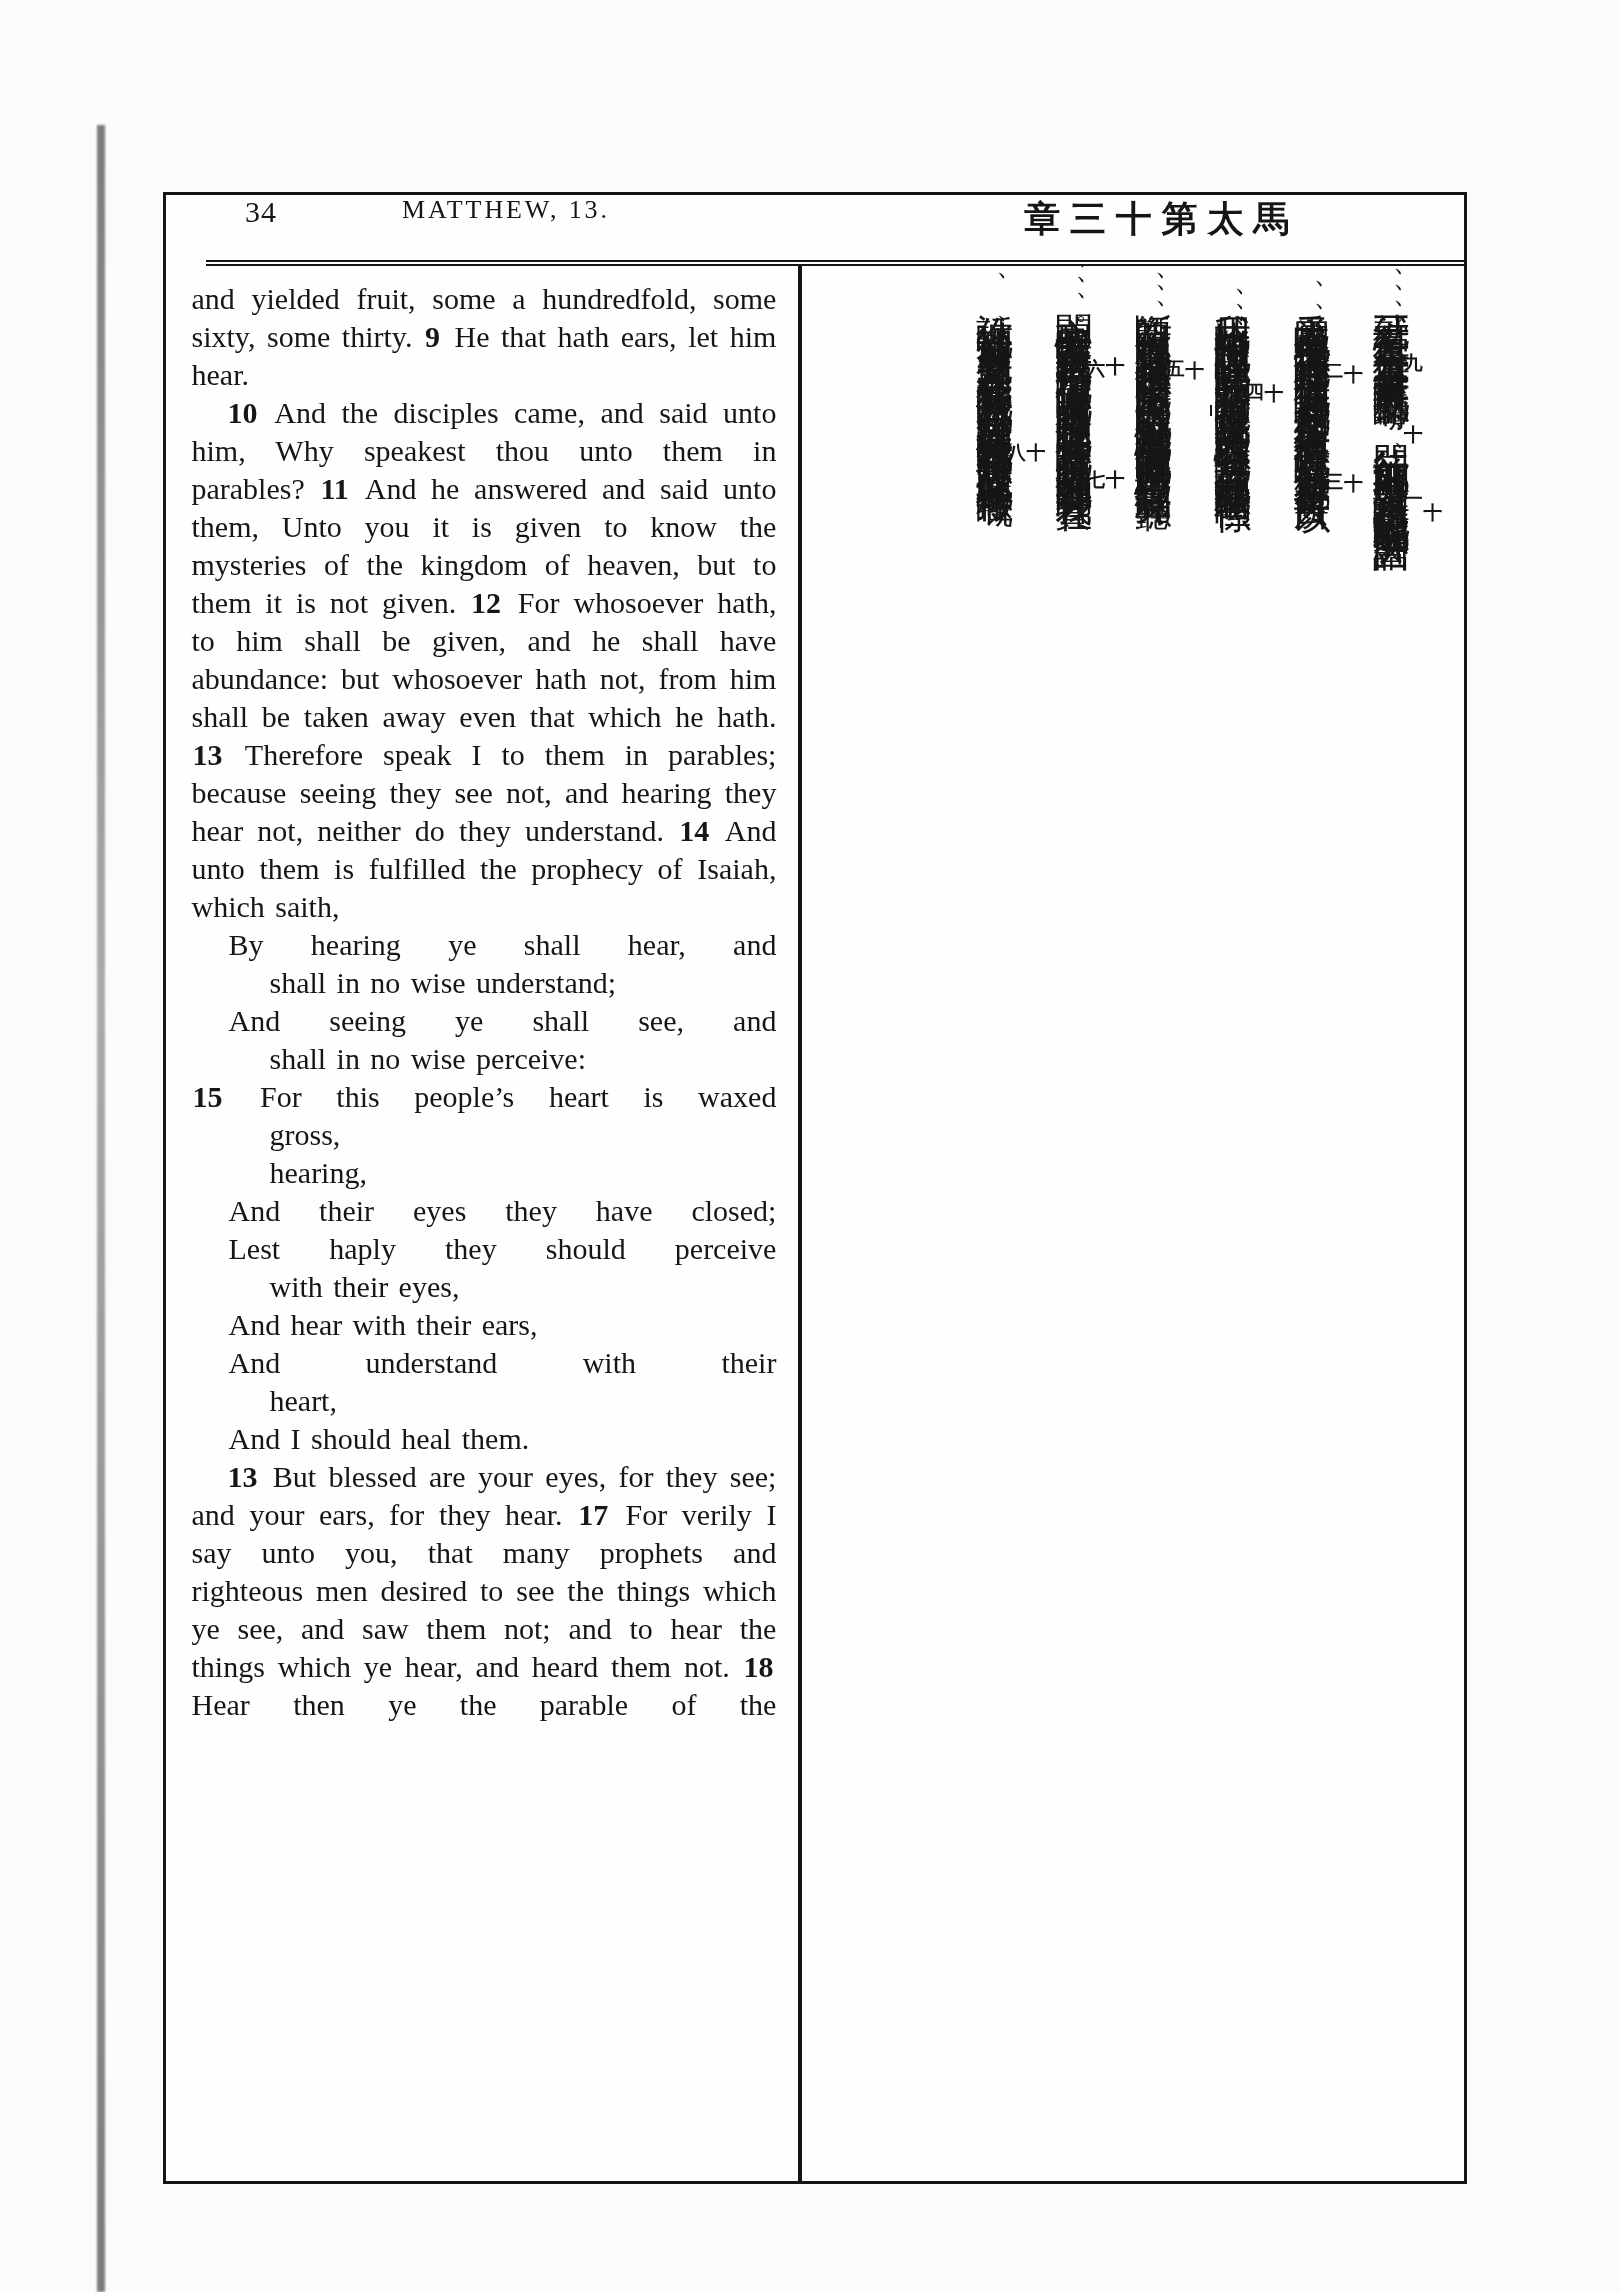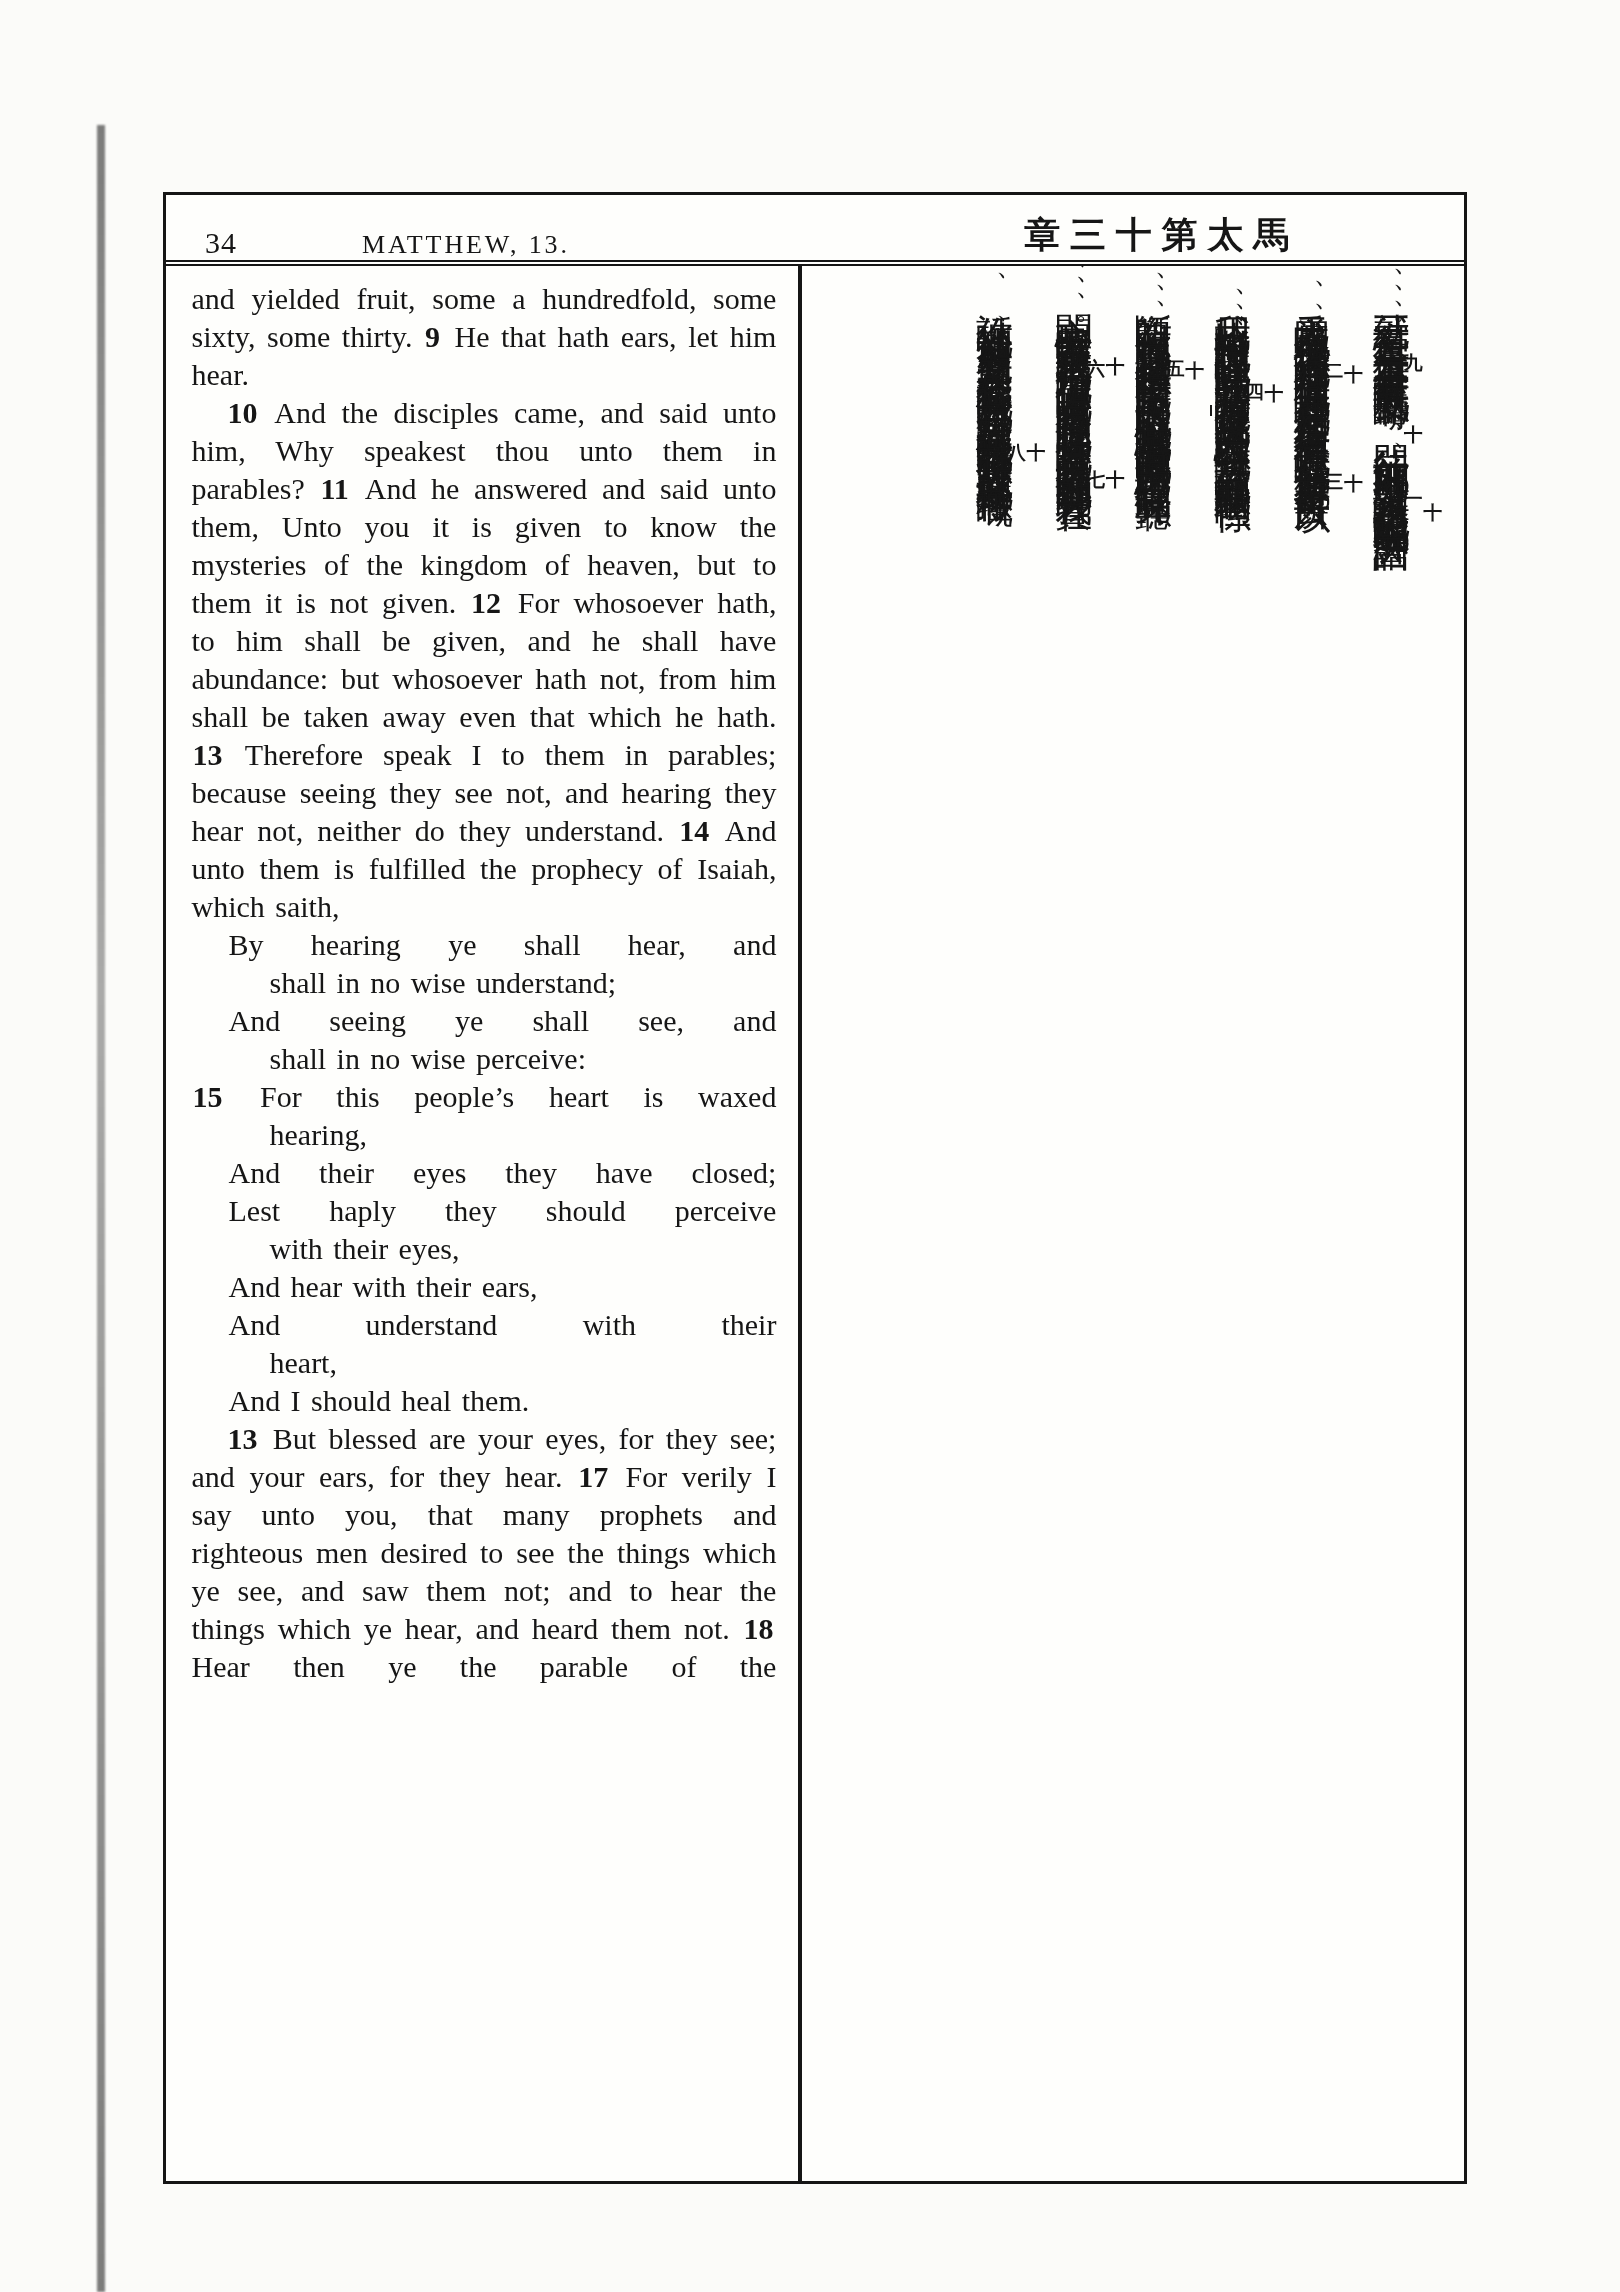--- a/index.html
+++ b/index.html
@@ -3,21 +3,21 @@
 <meta charset="utf-8">
 <style>
   html,body{margin:0;padding:0;background:#efefec;}
   .page{position:relative;width:1620px;height:2293px;background:#fbfbf9;overflow:hidden;
         font-family:"Liberation Serif","DejaVu Serif",serif;color:#161616;}
   .gutter{position:absolute;left:97px;top:125px;width:7.8px;height:2167px;
         background:linear-gradient(180deg,rgba(20,20,20,.55),rgba(20,20,20,.35) 40%,rgba(20,20,20,.55));
         filter:blur(1.2px);}
   .frame{position:absolute;left:163px;top:192px;width:1304px;height:1992px;
         border:3.9px solid #151515;box-sizing:border-box;background:#fefefc;display:flex;flex-direction:column;}
-  .header{height:65px;flex:0 0 65px;border-bottom:6.9px double #151515;display:flex;align-items:flex-end;}
+  .header{height:65px;flex:0 0 65px;border-bottom:6.9px double #151515;display:flex;align-items:flex-start;margin-left:40px;}
   .pagenum{padding-left:39px;font-size:30px;letter-spacing:1px;}
   .title-en{margin-left:125px;font-size:26px;letter-spacing:2.9px;}
   .title-zh{margin-left:auto;margin-right:165px;font-size:36px;font-weight:700;letter-spacing:9.8px;}
   .content{flex:1;display:flex;min-height:0;}
   .english{width:632px;flex:0 0 632px;box-sizing:border-box;padding:13.7px 21.6px 0 25.5px;overflow:hidden;
         font-size:30px;line-height:38px;word-spacing:2.9px;}
   .english p{margin:0;text-align:justify;}
   .english p.st{text-align-last:justify;}
   .english p.indent{text-indent:35px;}
   .english p.pl1{margin-left:37px;}
@@ -47,20 +47,21 @@
     </div>
     <div class="content">
       <div class="english">
           <p class="prose">and yielded fruit, some a hundredfold, some sixty, some thirty. <b class="vn">9</b> He that hath ears, let him hear.</p>
           <p class="prose indent"><b class="vn">10</b> And the disciples came, and said unto him, Why speakest thou unto them in parables? <b class="vn">11</b> And he answered and said unto them, Unto you it is given to know the mysteries of the kingdom of heaven, but to them it is not given. <b class="vn">12</b> For whosoever hath, to him shall be given, and he shall have abundance: but whosoever hath not, from him shall be taken away even that which he hath. <b class="vn">13</b> Therefore speak I to them in parables; because seeing they see not, and hearing they hear not, neither do they understand. <b class="vn">14</b> And unto them is fulfilled the prophecy of Isaiah, which saith,</p>
           <p class="pl1 st">By hearing ye shall hear, and</p>
           <p class="pl2">shall in no wise understand;</p>
           <p class="pl1 st">And seeing ye shall see, and</p>
           <p class="pl2">shall in no wise perceive:</p>
           <p class="st"><b class="vn">15</b> For this people’s heart is waxed</p>
+          <p class="pl2">gross,</p>
           <p class="pl2">hearing,</p>
           <p class="pl1 st">And their eyes they have closed;</p>
           <p class="pl1 st">Lest haply they should perceive</p>
           <p class="pl2">with their eyes,</p>
           <p class="pl1">And hear with their ears,</p>
           <p class="pl1 st">And understand with their</p>
           <p class="pl2">heart,</p>
           <p class="pl1">And I should heal them.</p>
           <p class="prose indent st"><b class="vn">13</b> But blessed are your eyes, for they see; and your ears, for they hear. <b class="vn">17</b> For verily I say unto you, that many prophets and righteous men desired to see the things which ye see, and saw them not; and to hear the things which ye hear, and heard them not. <b class="vn">18</b> Hear then ye the parable of the</p>
         </div>

